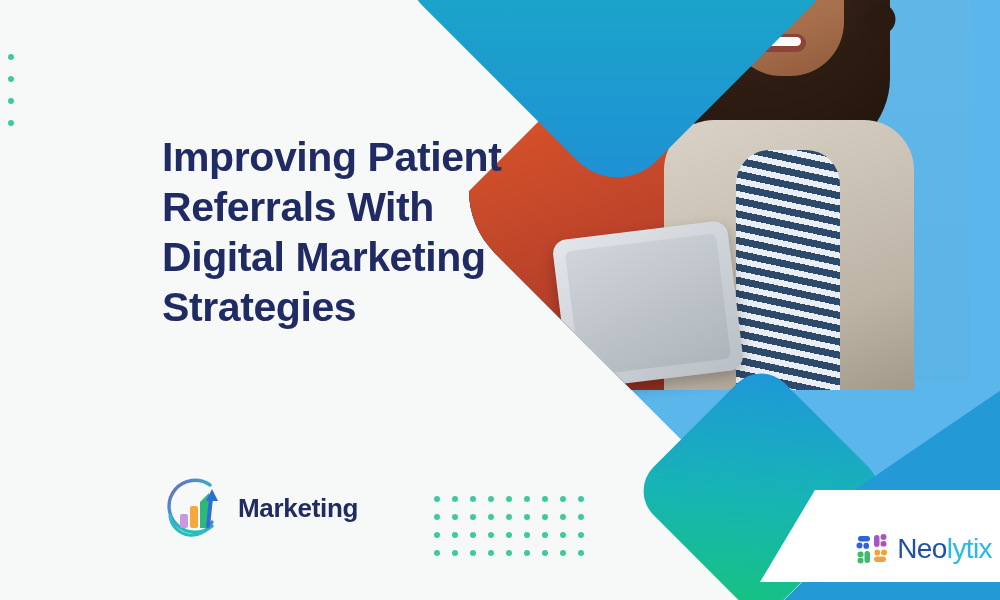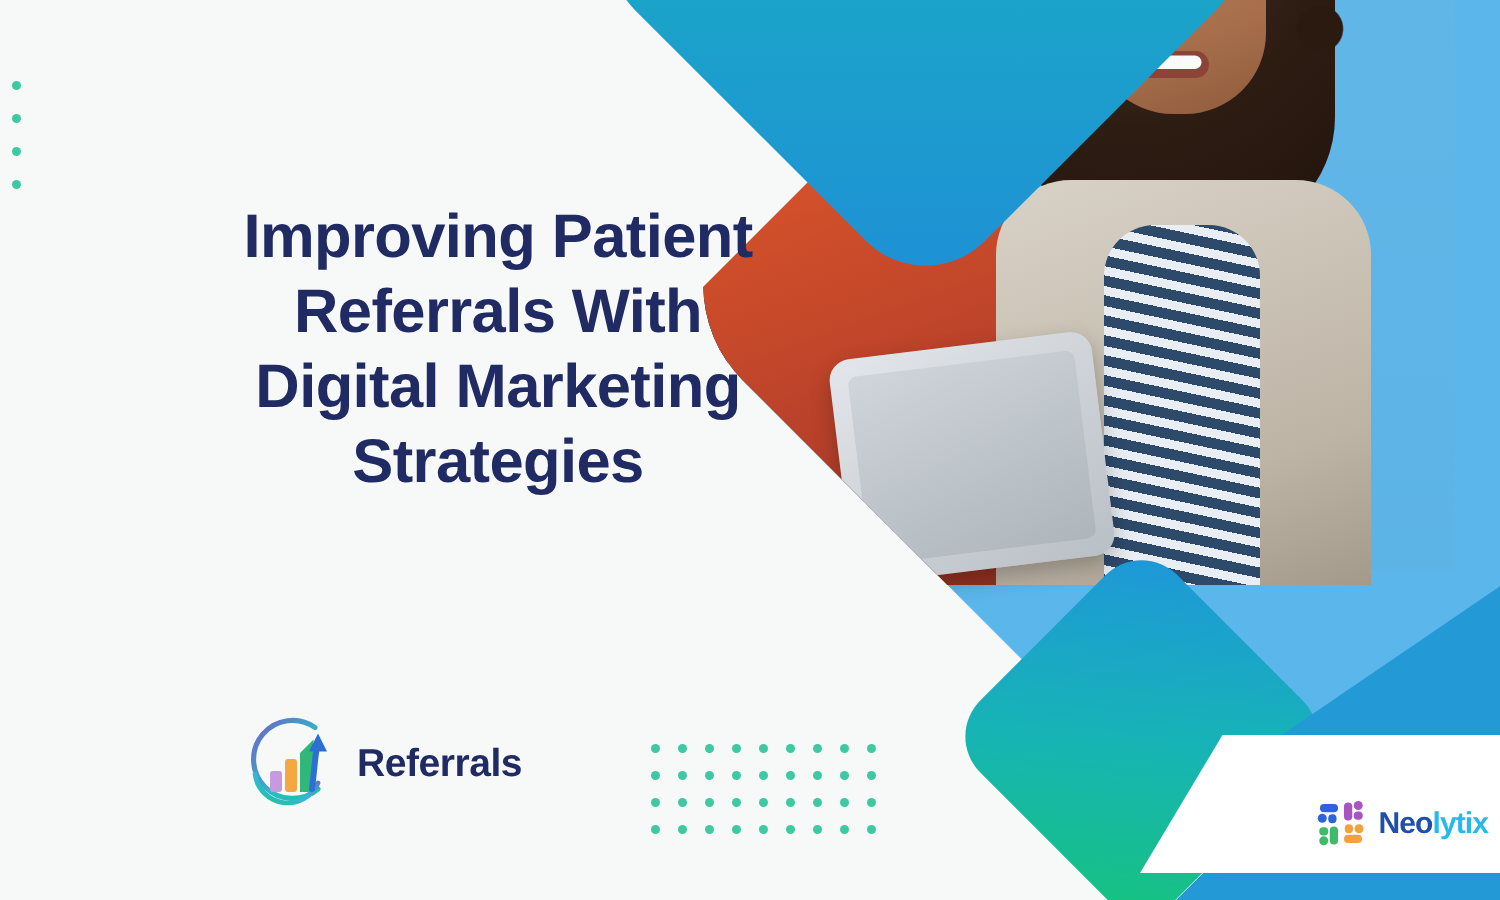--- a/index.html
+++ b/index.html
@@ -191,21 +191,20 @@
 
   
   .headline{
     position:absolute; left:162px; top:132px;
     width: 340px;
     color:#202a63;
     font-size: 41px;
     font-weight: 700;
     line-height: 1.22;
     letter-spacing: -0.4px;
-    text-align: center;
   }
 
   .pt-logo{
     position:absolute; left:160px; top:468px;
     display:flex; align-items:center; gap:12px;
   }
   .pt-mark{ position:relative; width:66px; height:66px; }
   .pt-text{
     color:#202a63; font-size:26px; font-weight:700; line-height:1.05;
     letter-spacing:-0.3px; white-space:pre-line;
@@ -226,21 +225,21 @@
     grid-auto-rows: 18px;
   }
   .dot-grid i{ display:block; width:6px; height:6px; border-radius:50%; background:#3fc9a2; }
 
   
   .nx-logo{
     position:absolute; right:8px; bottom:34px;
     display:flex; align-items:center; gap:8px;
   }
   .nx-mark{ position:relative; width:34px; height:34px; }
-  .nx-name{ font-size:20px; font-weight:700; letter-spacing:-0.6px; white-space:nowrap; }
+  .nx-name{ font-size:28px; font-weight:400; letter-spacing:-0.6px; white-space:nowrap; }
   .nx-name .a{ color:#1f4fa8; }
   .nx-name .b{ color:#27b9e8; }
 </style>
 </head>
 <body>
 
 <div class="canvas">
 
   <div class="art">
 
@@ -351,21 +350,21 @@
 
         <rect x="20" y="38" width="8" height="14" rx="2" fill="#c79ae0"></rect>
         <rect x="30" y="30" width="8" height="22" rx="2" fill="#f5a83f"></rect>
         <path d="M40 52 V26 L49 17 V52 Z" fill="#2fb87a"></path>
 
         <path d="M48 50 C50 34 50 26 52 19" fill="none" stroke="#2d6fd4" stroke-width="4" stroke-linecap="round"></path>
         <path d="M52 13 L58 25 L46 25 Z" fill="#2d6fd4"></path>
       </svg>
     </div>
     <div class="pt-text">
-      <div>Referrals</div>
+      <div>Marketing</div>
     </div>
   </div>
 
   <div class="nx-logo">
     <div class="nx-mark">
       <svg width="34" height="34" viewBox="0 0 34 34">
 
         <rect x="3" y="4" width="12" height="5.5" rx="2.7" fill="#2f63d9"></rect>
         <circle cx="4.5" cy="13.5" r="3" fill="#2f63d9"></circle>
         <rect x="8.5" y="10.8" width="5.5" height="6" rx="2.6" fill="#2f63d9"></rect>

